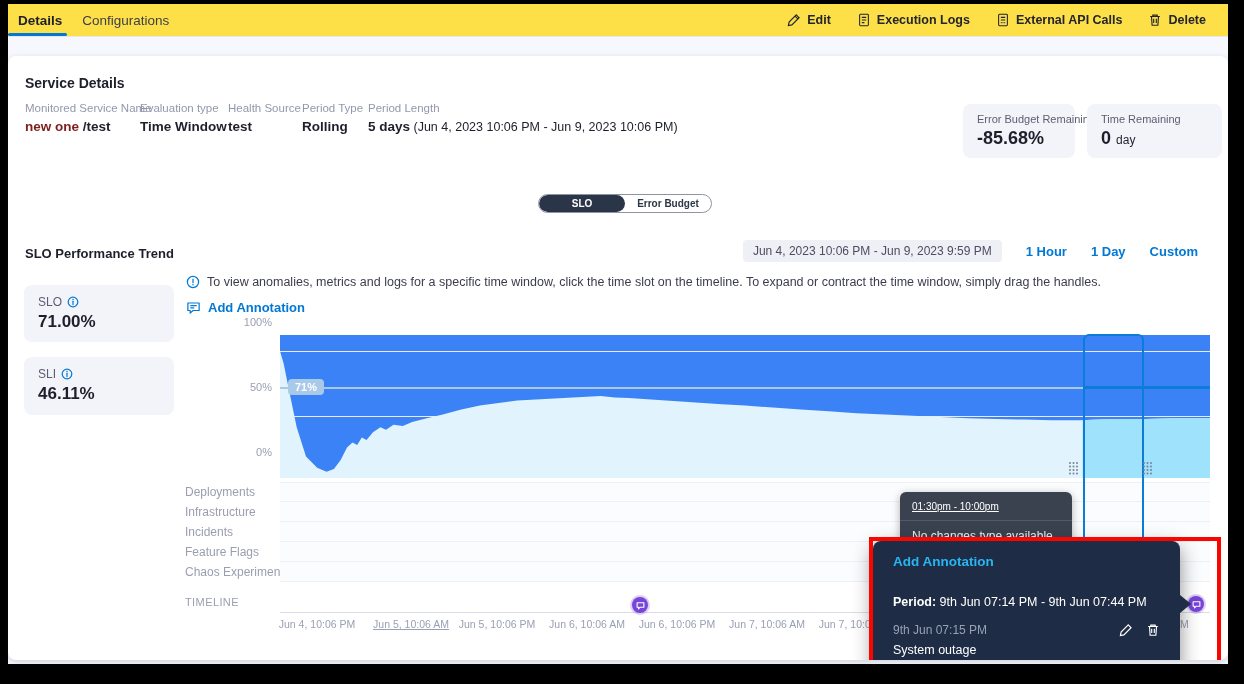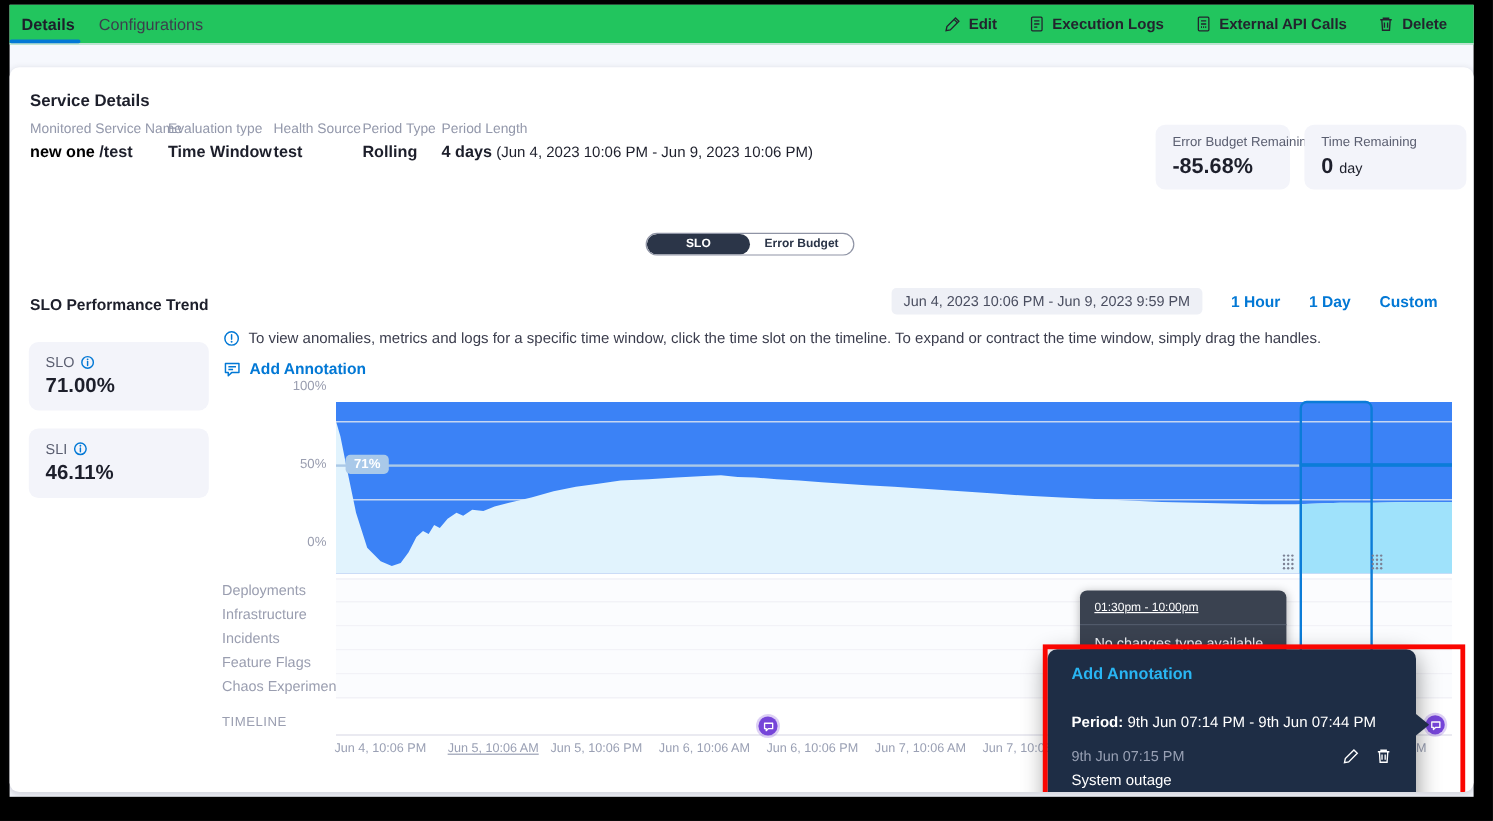--- a/index.html
+++ b/index.html
@@ -1,34 +1,34 @@
 <!DOCTYPE html>
 <html><head>
 <meta charset="utf-8">
 <style>
   html,body{margin:0;padding:0;background:#000;width:1244px;height:684px;overflow:hidden;
     font-family:"Liberation Sans","DejaVu Sans",sans-serif;-webkit-font-smoothing:antialiased;}
   .window{position:absolute;left:8px;top:4px;width:1220px;height:660px;background:#f6f8fd;}
   
-  .tabbar{position:absolute;left:0;top:0;right:0;height:32px;background:#22c55e;border-bottom:1px solid #e7e8ef;display:flex;align-items:center;}
+  .tabbar{position:absolute;left:0;top:0;right:0;height:32px;background:#fde047;border-bottom:1px solid #e7e8ef;display:flex;align-items:center;}
   .tab{font-size:13.5px;color:#3c3e4c;padding:0 10px;height:32px;display:flex;align-items:center;cursor:pointer;}
   .tab.active{font-weight:bold;color:#1d1f2b;}
   .tab-underline{position:absolute;left:0;top:29px;width:59px;height:3px;background:#0278d5;border-radius:2px;}
   .tab-actions{margin-left:auto;display:flex;align-items:center;gap:26px;padding-right:22px;}
   .tbact{display:flex;align-items:center;gap:6px;font-size:12.5px;font-weight:bold;color:#23242e;cursor:pointer;}
   .tbact svg{width:14px;height:14px;}
   
   .card{position:absolute;left:0;right:0;top:52px;bottom:4px;background:#fff;border-radius:8px;
         box-shadow:0 2px 6px rgba(40,41,61,.18);overflow:hidden;}
   .sd-title{position:absolute;left:17px;top:19px;font-size:14px;font-weight:bold;color:#1d1f2b;}
   .fields{position:absolute;left:17px;top:46px;display:flex;}
   .field{display:flex;flex-direction:column;}
   .f-label{font-size:11.5px;color:#9398ab;margin-bottom:5px;white-space:nowrap;}
   .f-value{font-size:13.5px;font-weight:bold;color:#1d1f2b;white-space:nowrap;}
-  .f-link{color:#000000;cursor:pointer;}
+  .f-link{color:#7f1d1d;cursor:pointer;}
   .f-suffix{font-weight:bold;color:#1d1f2b;}
   .f-suffix.plain{font-weight:normal;font-size:12.5px;}
   .stats{position:absolute;left:955px;top:48px;display:flex;gap:12px;}
   .stat{background:#f3f4fa;border-radius:8px;padding:9px 14px;box-sizing:border-box;}
   .stat.eb{width:112px;}
   .stat.tr{width:135px;}
   .stat-label{font-size:11px;color:#5a5e70;white-space:nowrap;}
   .stat-value{font-size:18px;font-weight:bold;color:#1d1f2b;margin-top:3px;}
   .stat-unit{font-size:12px;font-weight:normal;color:#1d1f2b;}
   
@@ -150,21 +150,21 @@
       <div class="field" style="width:74px">
         <span class="f-label">Health Source</span>
         <span class="f-value">test</span>
       </div>
       <div class="field" style="width:66px">
         <span class="f-label">Period Type</span>
         <span class="f-value">Rolling</span>
       </div>
       <div class="field">
         <span class="f-label">Period Length</span>
-        <span class="f-value"><span>4 days</span><span class="f-suffix plain"> (Jun 4, 2023 10:06 PM - Jun 9, 2023 10:06 PM)</span></span>
+        <span class="f-value"><span>5 days</span><span class="f-suffix plain"> (Jun 4, 2023 10:06 PM - Jun 9, 2023 10:06 PM)</span></span>
       </div>
     </div>
 
     <div class="stats">
       <div class="stat eb">
         <div class="stat-label">Error Budget Remaining</div>
         <div class="stat-value">-85.68%</div>
       </div>
       <div class="stat tr">
         <div class="stat-label">Time Remaining</div>

